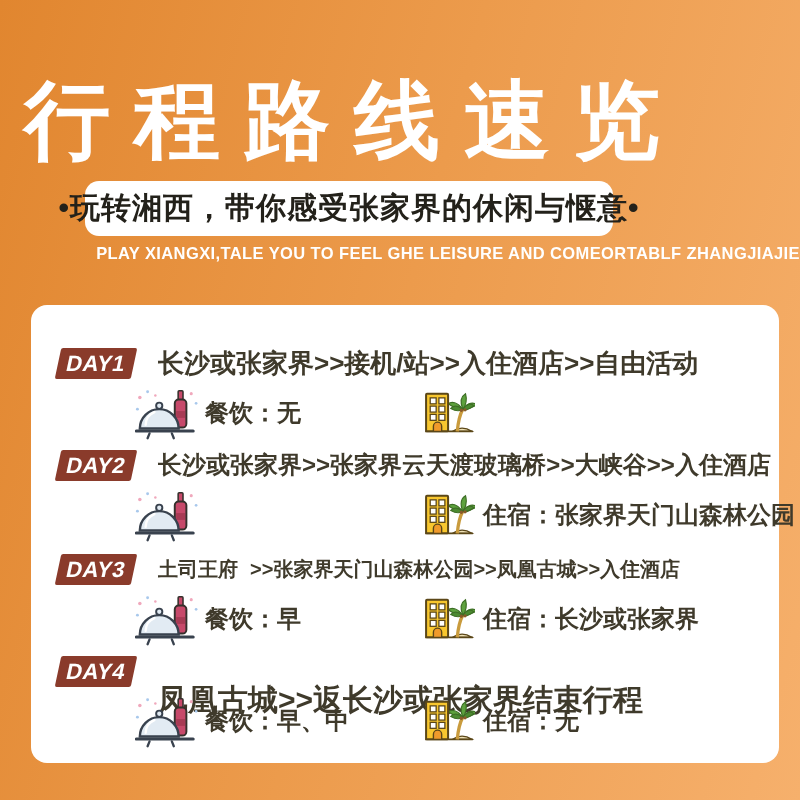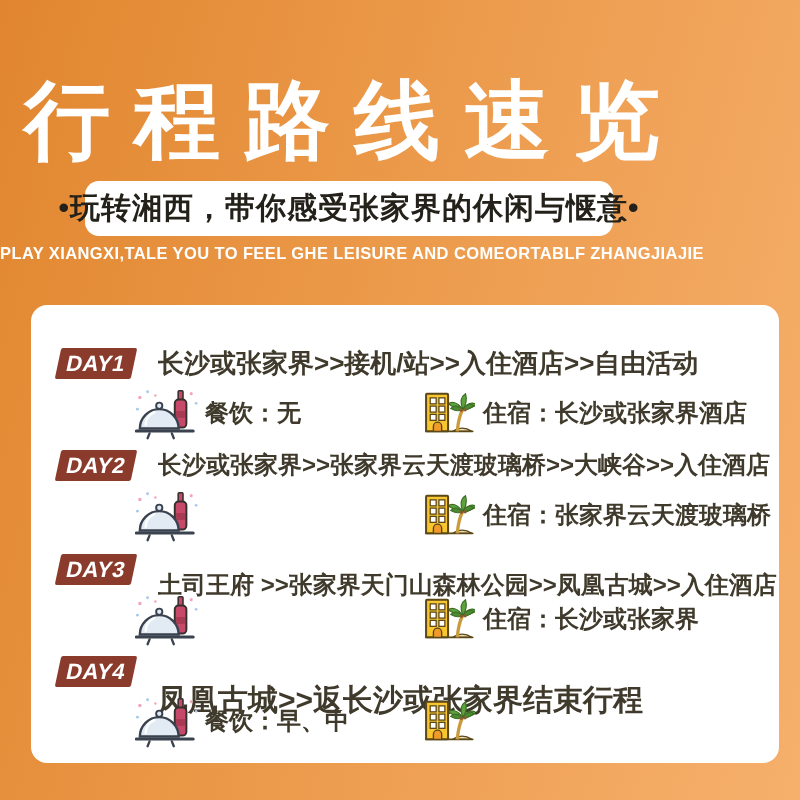--- a/index.html
+++ b/index.html
@@ -25,21 +25,21 @@
   .banner-pill{
     position:absolute;left:85px;top:181px;width:528px;height:55px;
     background:var(--banner-bg);border-radius:14px;
     display:flex;align-items:center;justify-content:center;
   }
   .banner-text{
     color:var(--banner-text);font-size:30px;font-weight:700;
     letter-spacing:1px;white-space:nowrap;
   }
   .caption{
-    position:absolute;top:244px;left:0;width:100%;text-align:left;
+    position:absolute;top:244px;left:0;width:100%;text-align:right;
     color:var(--caption-text);font-size:16.5px;font-weight:600;
     letter-spacing:0.4px;white-space:nowrap;
   }
   .card{
     position:absolute;left:31px;top:305px;width:748px;height:458px;
     background:var(--card);border-radius:16px;
   }
   .day-row{position:absolute;left:0;width:100%;height:98px;}
   .day-badge{
     position:absolute;left:27px;top:3px;width:76px;height:31px;
@@ -47,21 +47,21 @@
     display:flex;align-items:center;justify-content:center;
   }
   .day-badge-text{
     color:#ffffff;font-size:22px;font-weight:800;letter-spacing:0.5px;
   }
   .route-line{
     position:absolute;left:127px;top:0;right:6px;height:36px;
     line-height:36px;color:var(--route-text);font-weight:600;
     white-space:nowrap;
   }
-  .route-line .seg-bold{font-weight:900;}
+  .route-line .seg-bold{font-weight:900;font-family:Liberation Mono, monospace;}
   .meta-line{position:absolute;left:0;top:44px;right:0;height:54px;}
   .icon{position:absolute;display:block;line-height:0;}
   .meal-icon{left:104px;top:-2px;}
   .stay-icon{left:392px;top:2px;}
   .meta-text{
     position:absolute;top:10px;height:28px;line-height:28px;
     color:var(--route-text);font-size:24px;font-weight:600;white-space:nowrap;
   }
   .meal-text{left:174px;}
   .stay-text{left:452px;}
@@ -123,23 +123,20 @@
           <rect x="3" y="3" width="24" height="41" rx="1" fill="#f8c72f" stroke="#5b4718" stroke-width="2.2"></rect>
           <rect x="7.5" y="7.5" width="6.5" height="6.5" fill="#ffffff" stroke="#5b4718" stroke-width="1.4"></rect>
           <rect x="17" y="7.5" width="6.5" height="6.5" fill="#ffffff" stroke="#5b4718" stroke-width="1.4"></rect>
           <rect x="7.5" y="16.5" width="6.5" height="6.5" fill="#ffffff" stroke="#5b4718" stroke-width="1.4"></rect>
           <rect x="17" y="16.5" width="6.5" height="6.5" fill="#ffffff" stroke="#5b4718" stroke-width="1.4"></rect>
           <rect x="7.5" y="25.5" width="6.5" height="6.5" fill="#ffffff" stroke="#5b4718" stroke-width="1.4"></rect>
           <rect x="17" y="25.5" width="6.5" height="6.5" fill="#ffffff" stroke="#5b4718" stroke-width="1.4"></rect>
           <path d="M11 44 v-5.5 a4.5 4.5 0 0 1 9 0 V44 Z" fill="#f09a2b" stroke="#5b4718" stroke-width="1.5"></path>
         </svg>
       </span>
-      <span class="meta-text stay-text">
-        <span>住宿：</span><span>长沙或张家界酒店</span>
-      </span>
     </div>
   </div>
       <div class="day-row" style="top: 142px;">
     <div class="day-badge">
       <span class="day-badge-text">DAY2</span>
     </div>
     <div class="route-line" style="font-size: 24px;"><span class="seg">长沙或张家界&gt;&gt;</span><span class="seg-bold">张家界云天渡玻璃桥&gt;&gt;大峡谷</span><span class="seg">&gt;&gt;入住酒店</span></div>
     <div class="meta-line">
       <span class="icon meal-icon">
         <svg width="64" height="54" viewBox="0 0 66 54">
@@ -176,48 +173,51 @@
           <rect x="7.5" y="7.5" width="6.5" height="6.5" fill="#ffffff" stroke="#5b4718" stroke-width="1.4"></rect>
           <rect x="17" y="7.5" width="6.5" height="6.5" fill="#ffffff" stroke="#5b4718" stroke-width="1.4"></rect>
           <rect x="7.5" y="16.5" width="6.5" height="6.5" fill="#ffffff" stroke="#5b4718" stroke-width="1.4"></rect>
           <rect x="17" y="16.5" width="6.5" height="6.5" fill="#ffffff" stroke="#5b4718" stroke-width="1.4"></rect>
           <rect x="7.5" y="25.5" width="6.5" height="6.5" fill="#ffffff" stroke="#5b4718" stroke-width="1.4"></rect>
           <rect x="17" y="25.5" width="6.5" height="6.5" fill="#ffffff" stroke="#5b4718" stroke-width="1.4"></rect>
           <path d="M11 44 v-5.5 a4.5 4.5 0 0 1 9 0 V44 Z" fill="#f09a2b" stroke="#5b4718" stroke-width="1.5"></path>
         </svg>
       </span>
       <span class="meta-text stay-text">
-        <span>住宿：</span><span>张家界云天渡玻璃桥</span>
+        <span>住宿：</span><span>张家界天门山森林公园</span>
       </span>
     </div>
   </div>
       <div class="day-row" style="top: 246px;">
     <div class="day-badge">
       <span class="day-badge-text">DAY3</span>
     </div>
-    <div class="route-line" style="font-size: 24px; margin-top: 16px;"><span class="seg-bold">土司王府 </span><span class="seg">&gt;&gt;张家界天门山森林公园&gt;&gt;凤凰古城&gt;&gt;入住酒店</span></div>
+    <div class="route-line" style="font-size: 20px;"><span class="seg-bold">土司王府 </span><span class="seg">&gt;&gt;张家界天门山森林公园&gt;&gt;凤凰古城&gt;&gt;入住酒店</span></div>
     <div class="meta-line">
       <span class="icon meal-icon">
         <svg width="64" height="54" viewBox="0 0 66 54">
           <circle cx="5" cy="10" r="1.8" fill="#f0a8bc"></circle>
           <circle cx="13" cy="4" r="1.5" fill="#a8c8ec"></circle>
           <circle cx="2.5" cy="22" r="1.5" fill="#a8c8ec"></circle>
           <circle cx="21" cy="8" r="1.3" fill="#f0a8bc"></circle>
           <circle cx="58" cy="6" r="1.6" fill="#f0a8bc"></circle>
           <circle cx="63" cy="16" r="1.4" fill="#a8c8ec"></circle>
           <rect x="44.5" y="3" width="5" height="11" rx="1" fill="#c7496a" stroke="#35302c" stroke-width="1.6"></rect>
           <rect x="41" y="12" width="12" height="29" rx="4" fill="#c7496a" stroke="#35302c" stroke-width="2"></rect>
           <rect x="42.5" y="24" width="9" height="7" fill="#a83a54"></rect>
           <circle cx="25" cy="18.5" r="3.2" fill="#e2ebf3" stroke="#39424e" stroke-width="2"></circle>
           <path d="M5 42 a20 20 0 0 1 40 0 Z" fill="#e2ebf3" stroke="#39424e" stroke-width="2.5"></path>
           <path d="M11 38 a14.5 14.5 0 0 1 9 -13" fill="none" stroke="#ffffff" stroke-width="2.5" stroke-linecap="round"></path>
           <line x1="1.5" y1="44.5" x2="60" y2="44.5" stroke="#39424e" stroke-width="3.2" stroke-linecap="round"></line>
           <line x1="15" y1="47" x2="13" y2="52" stroke="#39424e" stroke-width="2.4" stroke-linecap="round"></line>
           <line x1="38" y1="47" x2="40" y2="52" stroke="#39424e" stroke-width="2.4" stroke-linecap="round"></line>
         </svg>
+      </span>
+      <span class="meta-text meal-text">
+        <span>餐饮：</span><span>早</span>
       </span>
       <span class="icon stay-icon">
         <svg width="52" height="44" viewBox="0 0 56 48">
           <path d="M32 44 q10 -7 21 0 Z" fill="#f0e2b6" stroke="#5b4718" stroke-width="1.5"></path>
           <line x1="2" y1="44" x2="54" y2="44" stroke="#5b4718" stroke-width="2"></line>
           <path d="M37 44 C38 34 39 27 43 20" fill="none" stroke="#c99b3d" stroke-width="3.6"></path>
           <path d="M43 20 C37 12 31 11 27 14 C33 18 38 20 43 20 Z" fill="#5ea23e" stroke="#3e6f26" stroke-width="1.3"></path>
           <path d="M43 20 C49 12 55 12 58 15 C52 19 48 20 43 20 Z" fill="#5ea23e" stroke="#3e6f26" stroke-width="1.3"></path>
           <path d="M43 20 C40 12 41 6 46 3 C48 10 46 16 43 20 Z" fill="#5ea23e" stroke="#3e6f26" stroke-width="1.3"></path>
           <path d="M43 20 C47 14 52 13 55 16 C50 20 46 21 43 20 Z" fill="#4c8a31" stroke="#3e6f26" stroke-width="1.3"></path>
@@ -282,16 +282,19 @@
           <rect x="3" y="3" width="24" height="41" rx="1" fill="#f8c72f" stroke="#5b4718" stroke-width="2.2"></rect>
           <rect x="7.5" y="7.5" width="6.5" height="6.5" fill="#ffffff" stroke="#5b4718" stroke-width="1.4"></rect>
           <rect x="17" y="7.5" width="6.5" height="6.5" fill="#ffffff" stroke="#5b4718" stroke-width="1.4"></rect>
           <rect x="7.5" y="16.5" width="6.5" height="6.5" fill="#ffffff" stroke="#5b4718" stroke-width="1.4"></rect>
           <rect x="17" y="16.5" width="6.5" height="6.5" fill="#ffffff" stroke="#5b4718" stroke-width="1.4"></rect>
           <rect x="7.5" y="25.5" width="6.5" height="6.5" fill="#ffffff" stroke="#5b4718" stroke-width="1.4"></rect>
           <rect x="17" y="25.5" width="6.5" height="6.5" fill="#ffffff" stroke="#5b4718" stroke-width="1.4"></rect>
           <path d="M11 44 v-5.5 a4.5 4.5 0 0 1 9 0 V44 Z" fill="#f09a2b" stroke="#5b4718" stroke-width="1.5"></path>
         </svg>
       </span>
+      <span class="meta-text stay-text">
+        <span>住宿：</span><span>无</span>
+      </span>
     </div>
   </div>
     </div>
 </div>
 
 </body></html>

